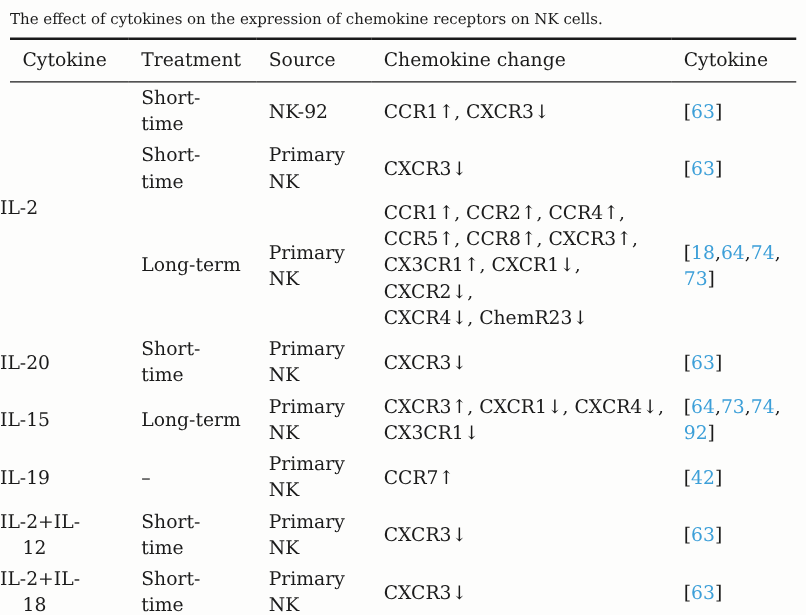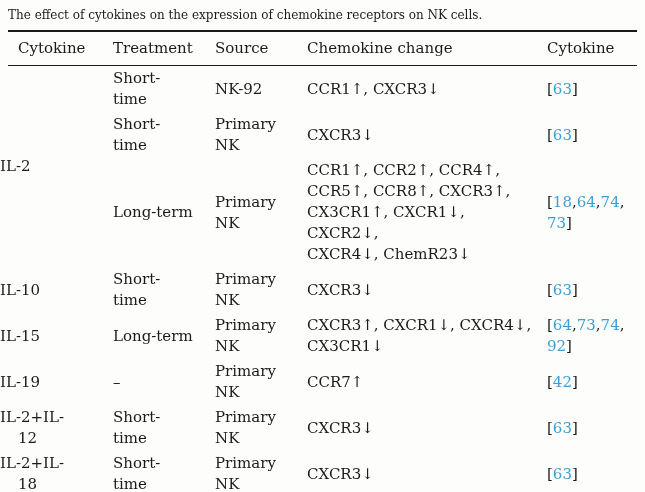--- a/index.html
+++ b/index.html
@@ -115,21 +115,21 @@
         <td>Long-term</td>
         <td>Primary
 NK</td>
         <td>CCR1↑, CCR2↑, CCR4↑,
 CCR5↑, CCR8↑, CXCR3↑,
 CX3CR1↑, CXCR1↓, CXCR2↓,
 CXCR4↓, ChemR23↓</td>
         <td>[<span class="ref-link">18</span>,<wbr><span class="ref-link">64</span>,<wbr><span class="ref-link">74</span>,<wbr><span class="ref-link">73</span>]</td>
       </tr>
       <tr>
-        <td class="col-cytokine">IL-10</td>
+        <td class="col-cytokine">IL-20</td>
         <td>Short-
 time</td>
         <td>Primary
 NK</td>
         <td>CXCR3↓</td>
         <td>[<span class="ref-link">63</span>]</td>
       </tr>
       <tr>
         <td class="col-cytokine">IL-15</td>
         <td>Long-term</td>

